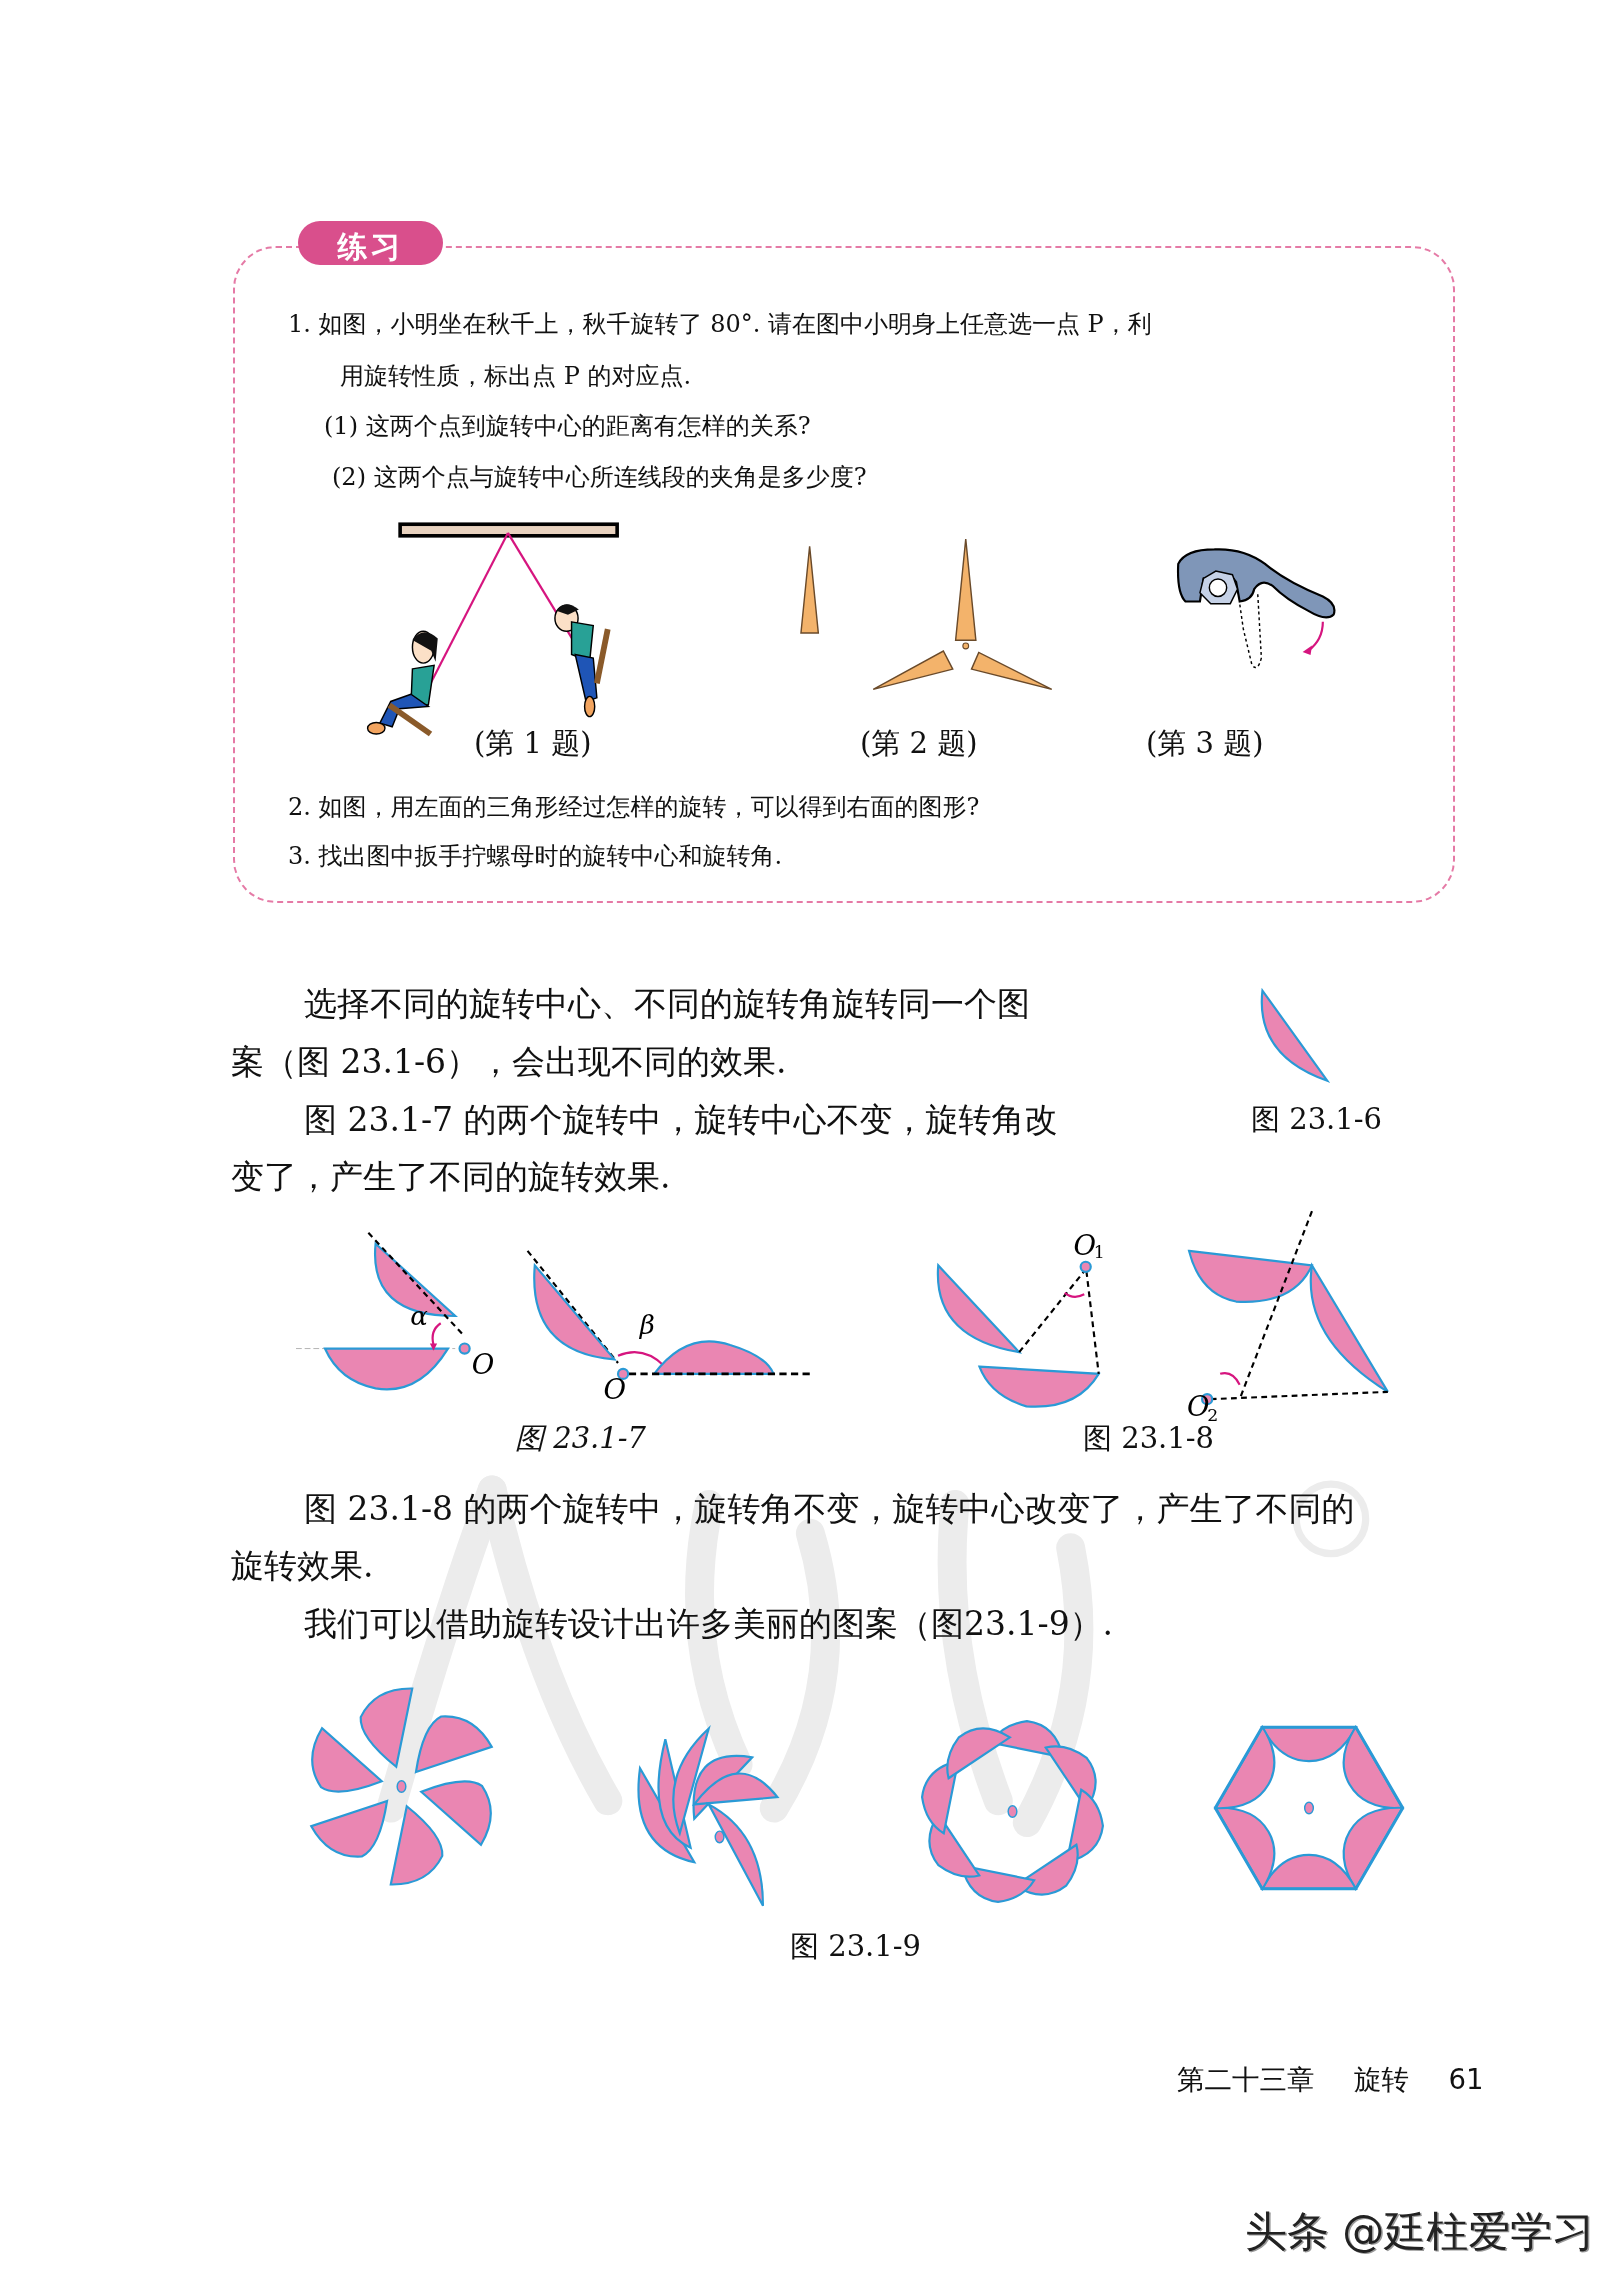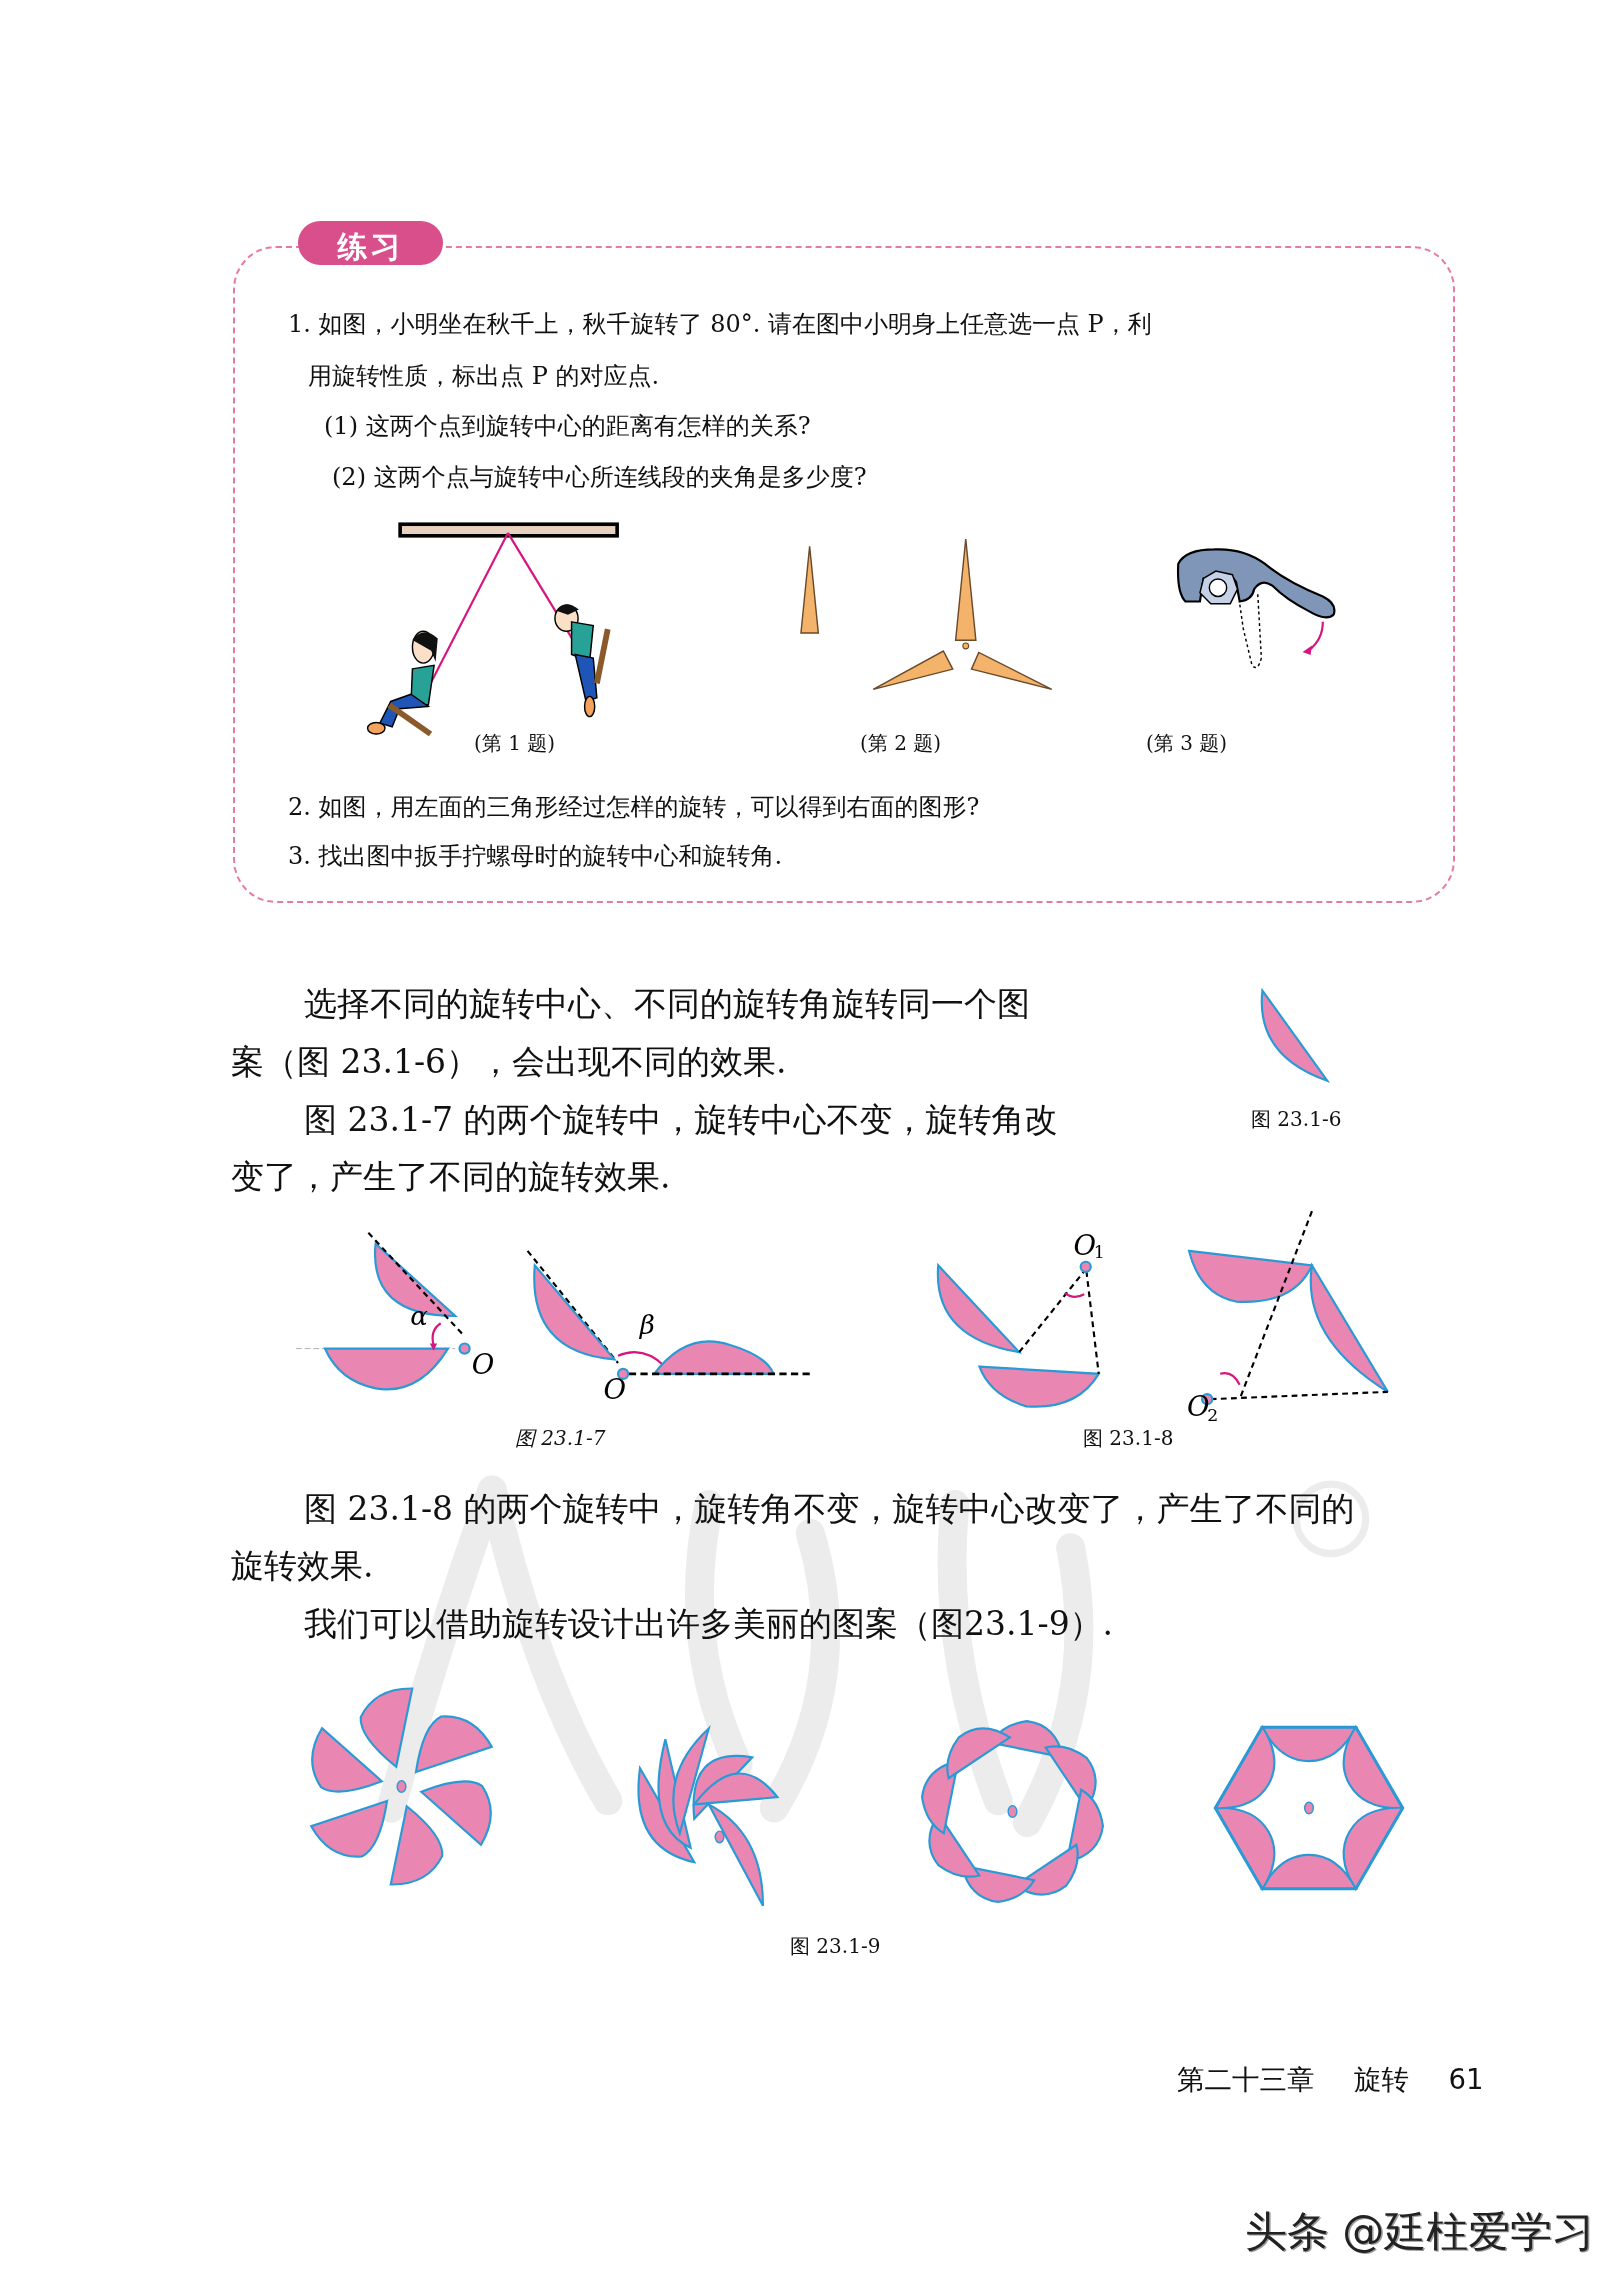--- a/index.html
+++ b/index.html
@@ -7,35 +7,35 @@
          font-family:"DejaVu Serif","Liberation Serif",serif; color:#111; }
   .abs { position:absolute; }
   
   .ex-box { left:233px; top:246px; width:1222px; height:657px;
             border:2.9px dashed #e57aa6; border-radius:43px; box-sizing:border-box; }
   .ex-badge { left:298px; top:221px; width:145px; height:44px; background:#d94f8c;
               border-radius:26px; color:#fff; font-family:"DejaVu Sans","Liberation Sans",sans-serif;
               font-weight:bold; font-size:30px; line-height:52px; text-align:center; letter-spacing:2.9px; }
   .ex-line { font-size:24px; line-height:35px; white-space:nowrap; }
   .body-line { font-size:33px; line-height:43px; white-space:nowrap; }
-  .caption { font-size:20px; line-height:29px; white-space:nowrap; }
+  .caption { font-size:29px; line-height:29px; white-space:nowrap; }
   .watermark { left:304px; top:1461px; width:1085px; height:376px; pointer-events:none; }
   .footer { font-family:"DejaVu Sans","Liberation Sans",sans-serif; font-size:27.5px; white-space:nowrap; }
   .credit { font-family:"DejaVu Sans","Liberation Sans",sans-serif; font-size:42px; color:#222;
             white-space:nowrap; text-shadow:1.4px 1.4px 0 #999; }
   svg { position:absolute; overflow:visible; }
 </style>
 </head>
 <body>
 
 <div class="abs ex-box"></div>
 <div class="abs ex-badge">练习</div>
 
 <div class="abs ex-line" style="left:288px; top:307px;">1. 如图，小明坐在秋千上，秋千旋转了 80°. 请在图中小明身上任意选一点 P，利</div>
-<div class="abs ex-line" style="left:308px; top:359px;">用旋转性质，标出点 P 的对应点.</div>
+<div class="abs ex-line" style="left:340px; top:359px;">用旋转性质，标出点 P 的对应点.</div>
 <div class="abs ex-line" style="left:324px; top:409px;">(1) 这两个点到旋转中心的距离有怎样的关系?</div>
 <div class="abs ex-line" style="left:324px; top:460px;margin-left:8px;">(2) 这两个点与旋转中心所连线段的夹角是多少度?</div>
 
 <svg style="left:340px; top:517px;" width="304" height="217" viewBox="0 0 420 300">
   <rect x="83" y="10" width="300" height="16" fill="#e8d2bf" stroke="#000" stroke-width="5"></rect>
   <line x1="232" y1="22" x2="120" y2="240" stroke="#d6157f" stroke-width="3"></line>
   <line x1="232" y1="22" x2="325" y2="175" stroke="#d6157f" stroke-width="3"></line>
 
   <ellipse cx="115" cy="180" rx="15" ry="22" fill="#fbe0c7" stroke="#000" stroke-width="2"></ellipse>
   <path d="M100 170 Q115 150 135 168 L132 200 L126 185 Z" fill="#111"></path>

